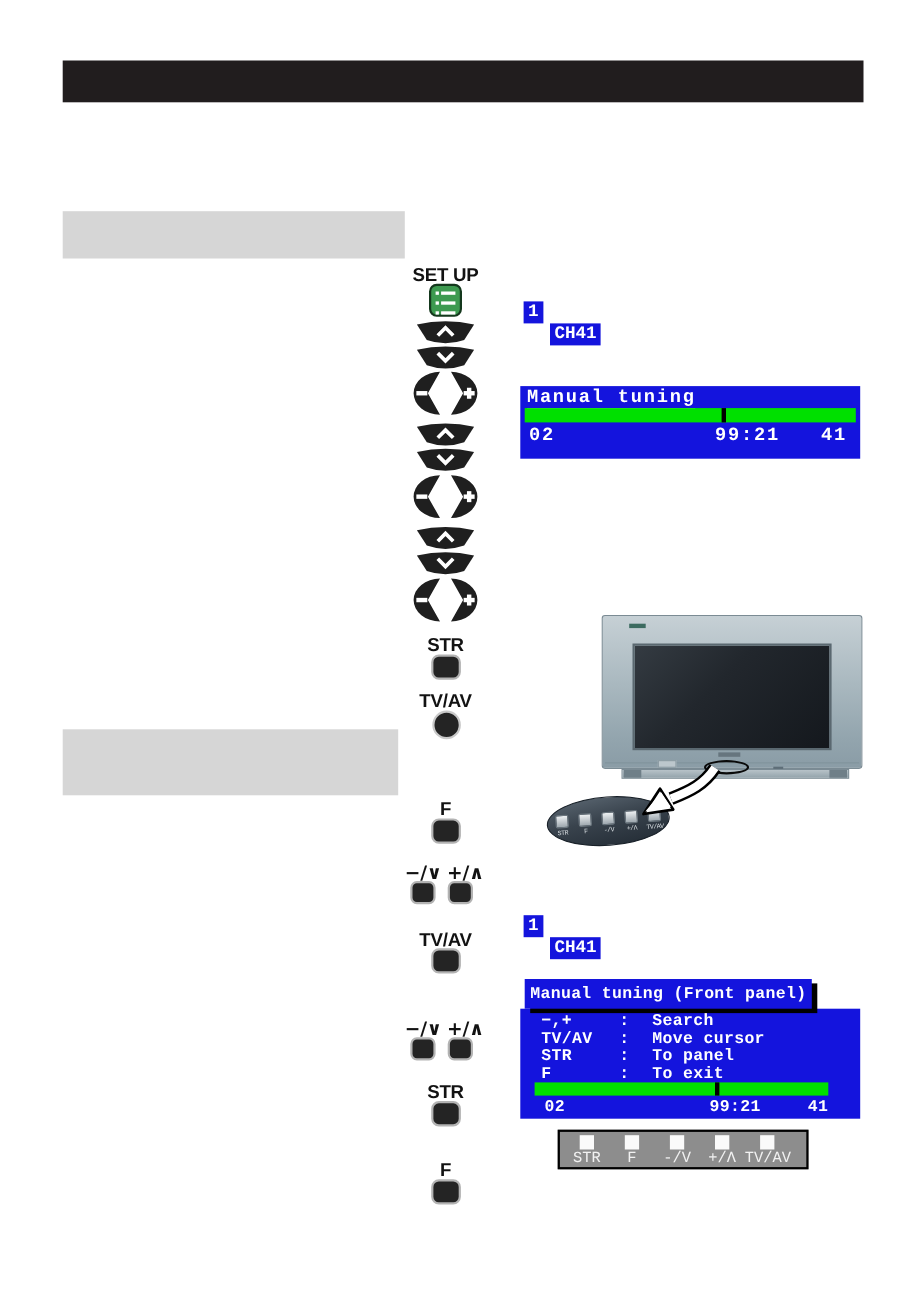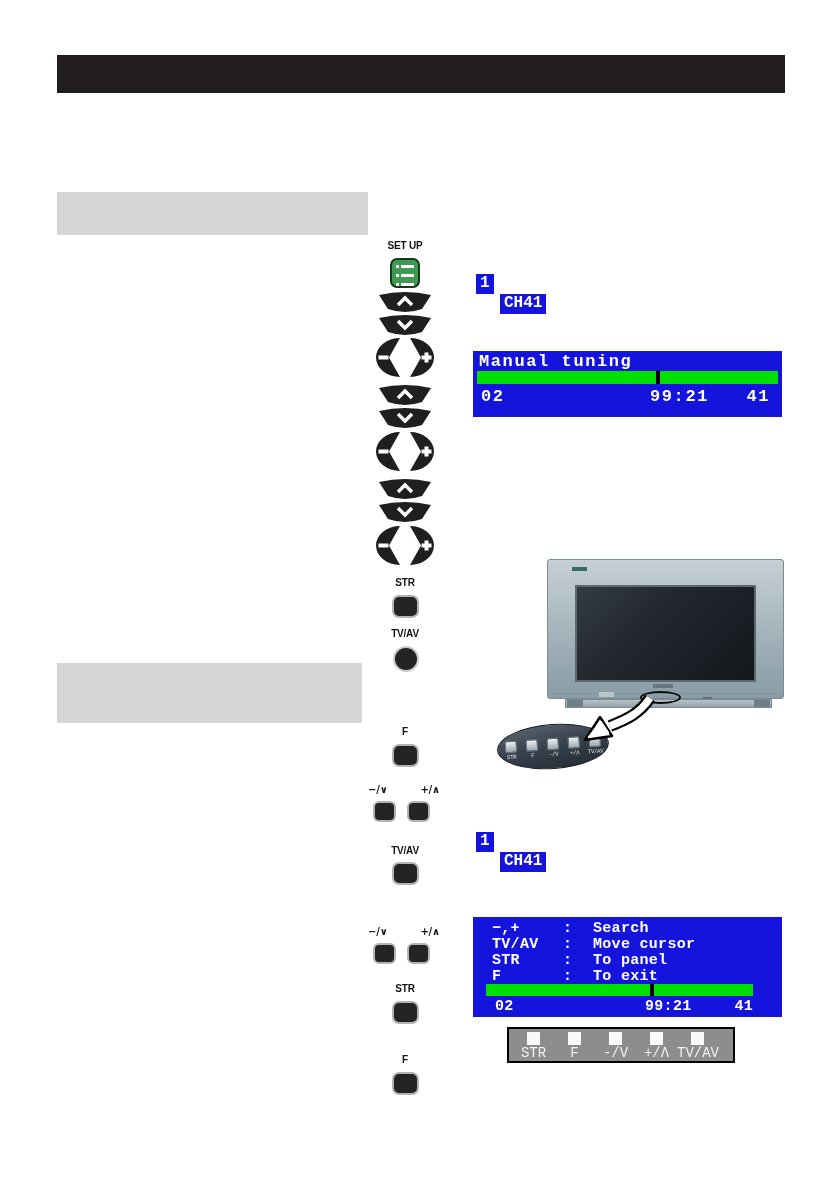--- a/index.html
+++ b/index.html
@@ -7,21 +7,21 @@
         font-family:"Liberation Sans",sans-serif;}
 
   
   .header-bar{position:absolute;left:57px;top:55px;width:728px;height:38px;background:#211d1e;}
   .section-box{position:absolute;background:#d6d6d6;}
   #sec1{left:57px;top:192px;width:311px;height:43px;}
   #sec2{left:57px;top:663px;width:305px;height:60px;}
 
   
   .lbl{position:absolute;left:370px;width:70px;text-align:center;
-       font-weight:bold;font-size:10px;color:#121212;letter-spacing:-0.2px;}
+       font-weight:bold;font-size:17px;color:#121212;letter-spacing:-0.2px;}
   .lbl-sym{font-family:"DejaVu Sans",sans-serif;display:flex;justify-content:space-between;
        padding:0 2px;box-sizing:border-box;}
   .setup-btn{position:absolute;left:390px;top:258px;width:30px;height:30px;border-radius:7px;
        background:#3d9a50;border:2px solid #14381d;box-sizing:border-box;}
   .setup-btn .mrow{display:flex;align-items:center;margin:4px 4px 0 4px;height:5px;}
   .setup-btn .dot{width:3px;height:3px;background:#fff;margin-right:2px;}
   .setup-btn .bar{flex:1;height:3px;background:#fff;}
   .arrbtn,.pairbtn{position:absolute;}
   .sqbtn{position:absolute;width:27px;height:23px;background:#242424;border:2px solid #b3b3b3;
        border-radius:7px;box-sizing:border-box;}
@@ -261,20 +261,21 @@
     <path d="M98,5 C88,20 76,26 58,33" stroke="#fff" stroke-width="7.5" fill="none"></path>
     <polygon points="33,47 48,24 60,43" fill="#fff" stroke="#000" stroke-width="2.5" stroke-linejoin="round"></polygon>
     <polygon points="36,44 49,28 57,40" fill="#fff" stroke="#fff" stroke-width="1"></polygon>
   </svg>
 
   <div class="badge" style="left:476px;top:832px;">
     <span class="b1">1</span>
     <span class="b2">CH41</span>
   </div>
 
+  <div id="osd2-title" class="osd">Manual tuning (Front panel)</div>
 
   <div id="osd2" class="osd">
     <div class="rows">
       <div class="mrow">
         <span class="mkey">−,+</span>
         <span class="mcolon">:</span>
         <span class="mact">Search</span>
       </div>
       <div class="mrow">
         <span class="mkey">TV/AV</span>

